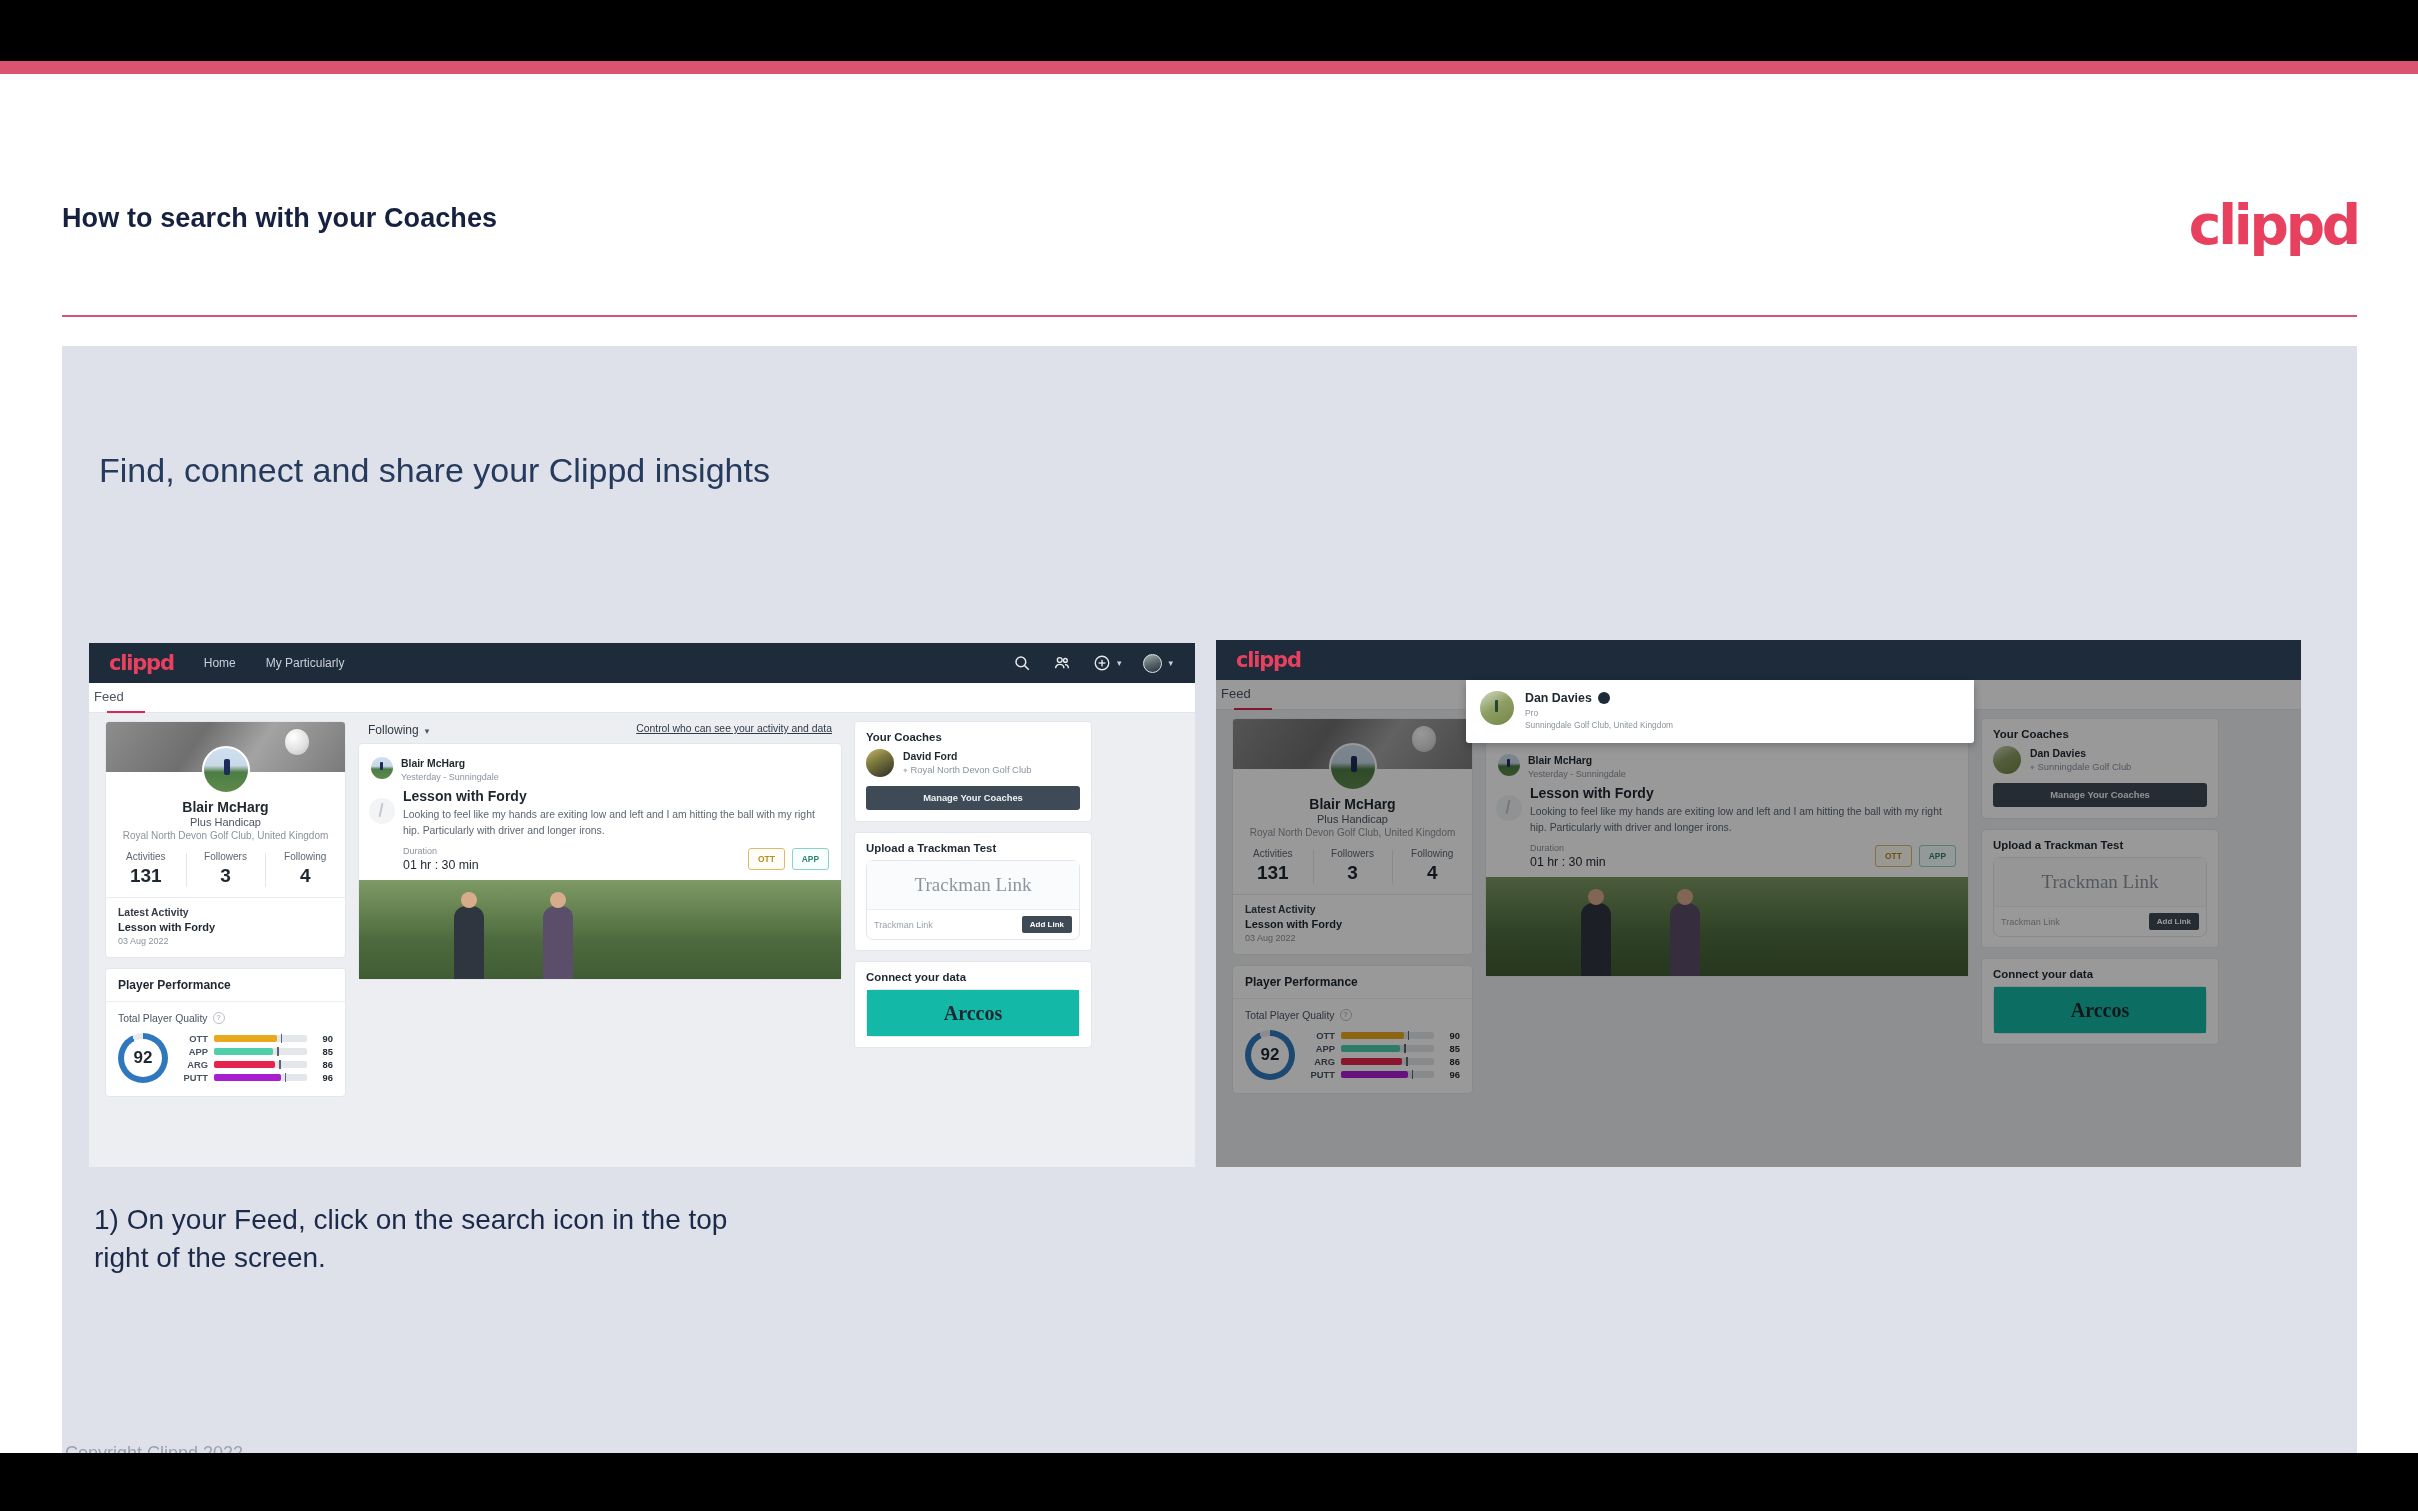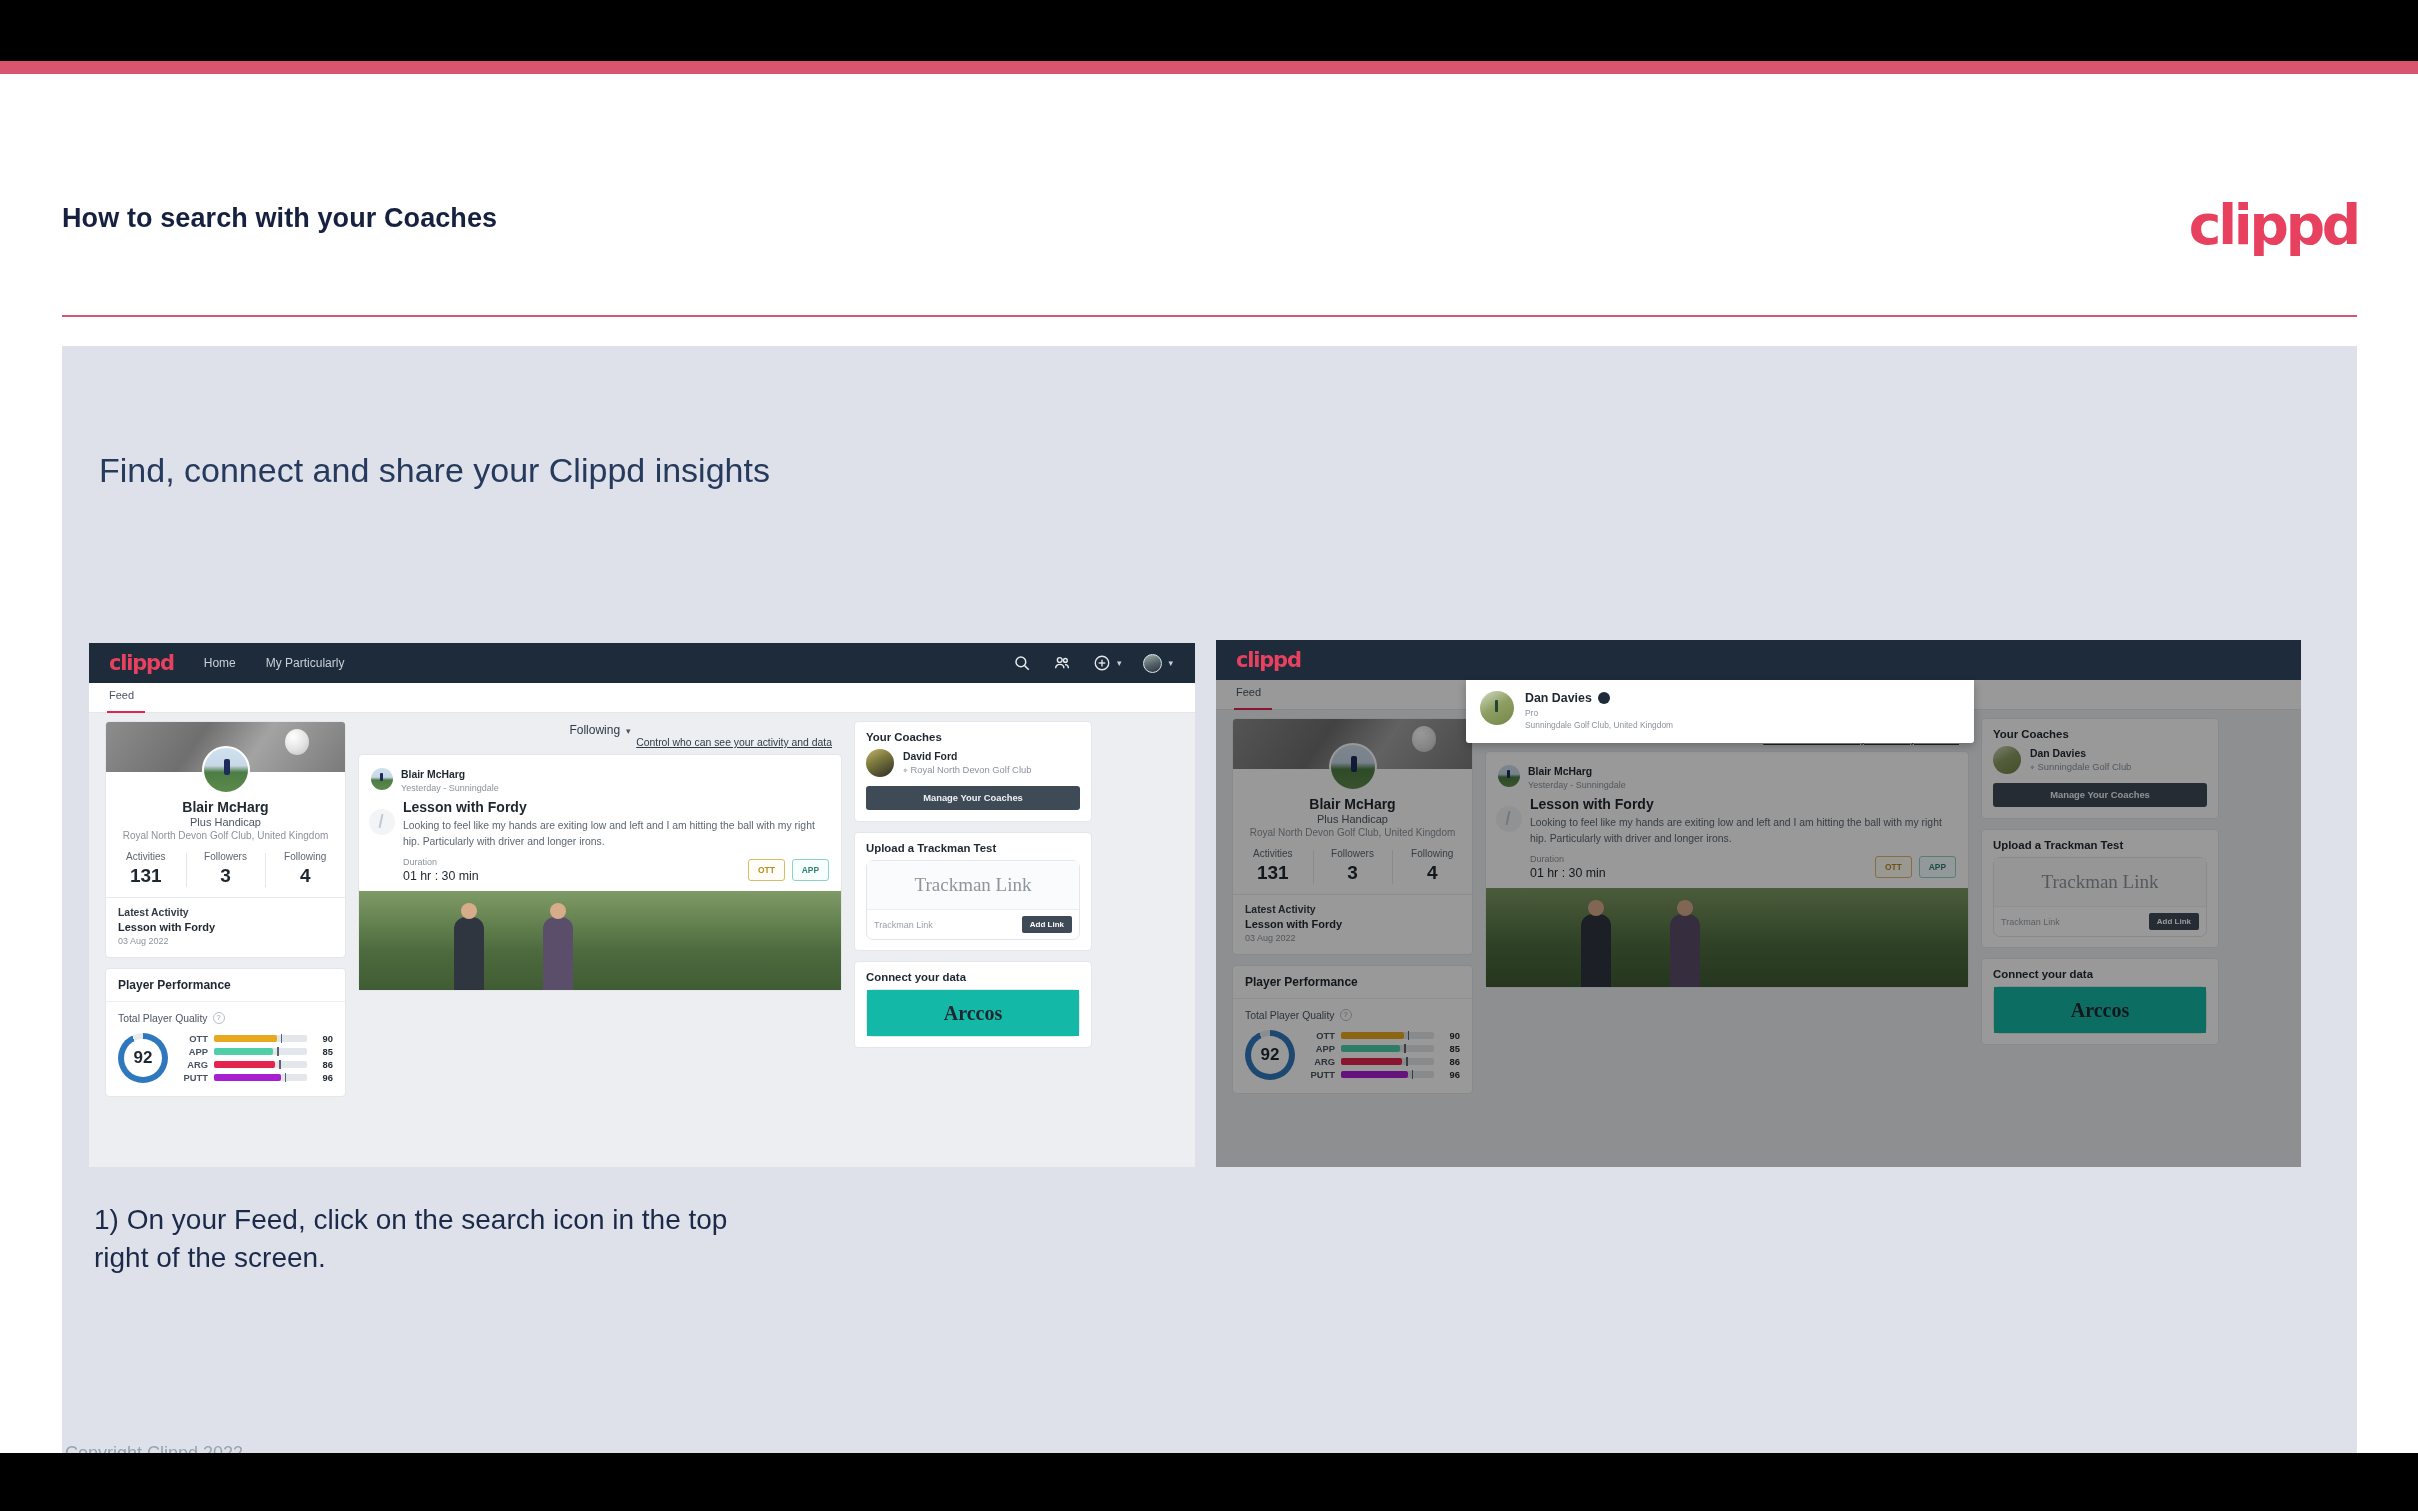--- a/index.html
+++ b/index.html
@@ -68,21 +68,21 @@
   .nav-right { margin-left:auto; display:flex; align-items:center; gap:22px; margin-right:22px; }
   .nav-icon { width:18px; height:18px; display:block; }
   .nav-avatar {
     width:19px; height:19px; border-radius:50%;
     background:linear-gradient(160deg,#9fb2a6 0%, #53606a 55%, #2b3238 100%);
     border:1.5px solid #dfe4e8;
   }
   .caret { font-size:9px; color:#c9d0d8; margin-left:-16px; }
 
   .tabbar { position:absolute; left:0; top:40px; width:100%; height:30px; background:#fff; border-bottom:1px solid #e3e6ea; }
-  .tab-feed { position:absolute; left:20px; top:6px; font-size:11px; color:#4a5563; }
+  .tab-feed { position:absolute; left:5px; top:6px; font-size:13px; color:#4a5563; }
   .tab-underline { position:absolute; left:18px; top:28px; width:38px; height:3px; background:#e0244f; }
 
   .content { position:absolute; left:0; top:70px; right:0; bottom:0; background:#eceef1; }
 
   
   .col-left { position:absolute; left:16px; top:8px; width:241px; }
   .col-mid  { position:absolute; left:269px; top:2px; width:484px; }
   .col-right{ position:absolute; left:765px; top:8px; width:238px; }
 
   .card { background:#ffffff; border:1px solid #e3e6ea; border-radius:4px; margin-bottom:10px; }
@@ -138,21 +138,21 @@
   .gauge-num { position:relative; z-index:2; font-size:17px; font-weight:600; color:#1e2730; }
   .bars { flex:1; margin-left:10px; }
   .bar-row { display:flex; align-items:center; height:13px; }
   .bar-label { width:30px; font-size:9.4px; font-weight:600; color:#4a5563; text-align:right; }
   .bar-track { flex:1; height:7px; background:#e3e6ea; border-radius:2px; margin:0 6px; position:relative; }
   .bar-fill { position:absolute; left:0; top:0; height:7px; border-radius:2px; }
   .bar-tick { position:absolute; top:-1px; width:1.5px; height:9px; background:#5b6671; }
   .bar-val { width:20px; font-size:9.4px; font-weight:700; color:#1e2730; text-align:right; }
 
   
-  .feed-top { display:flex; align-items:center; padding:8px 10px 6px;flex-direction:column; }
+  .feed-top { display:flex; align-items:flex-start; padding:8px 10px 6px; }
   .following { font-size:12px; color:#2f3b47; }
   .following .cv { font-size:9px; margin-left:6px; color:#4a5563; }
   .control-link {
     margin-left:auto; font-size:10.4px; color:#2f3b47; text-decoration:underline;
   }
   .post { background:#fff; border:1px solid #e3e6ea; border-radius:4px; }
   .post-head { display:flex; align-items:center; padding:9px 12px 4px; }
   .post-av {
     width:22px; height:22px; border-radius:50%; flex:0 0 22px;
     background:linear-gradient(180deg,#cfe0ef 0%, #c8d8e6 42%, #4d7d46 55%, #5d8a4b 100%);

